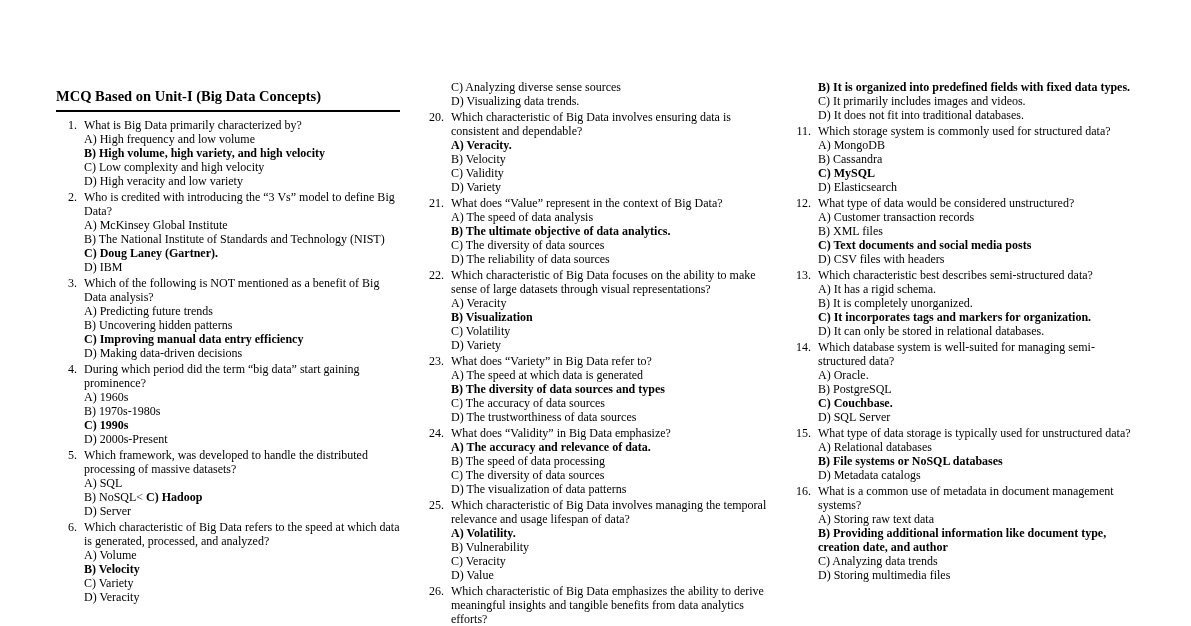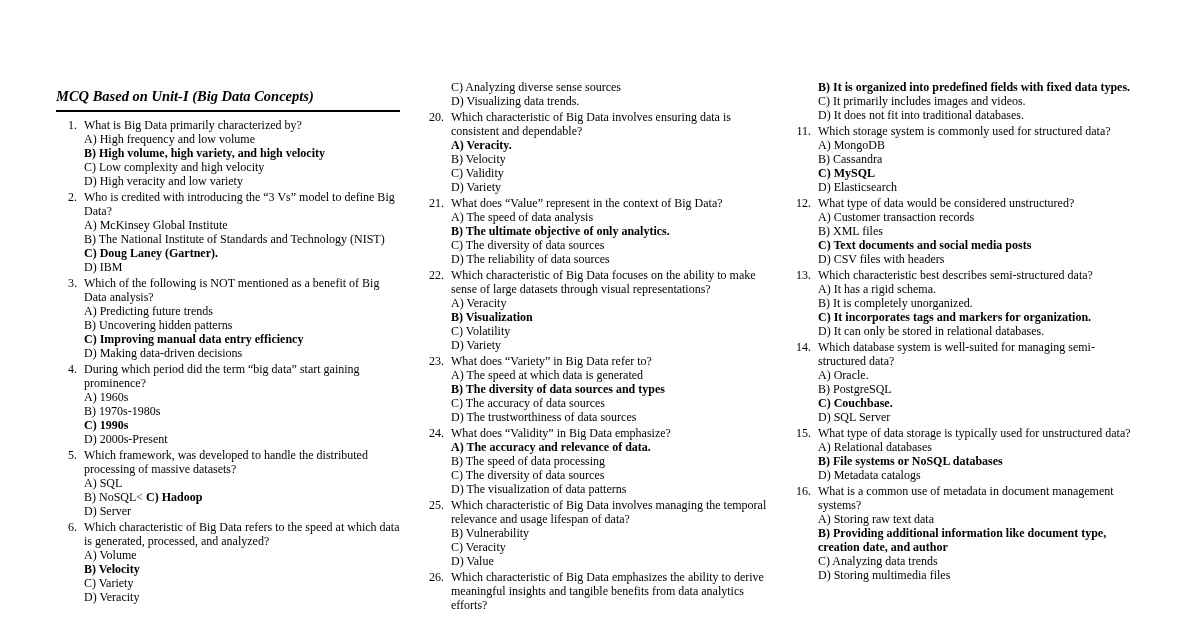--- a/index.html
+++ b/index.html
@@ -14,21 +14,20 @@
   .col { width:344px; flex:0 0 344px; }
   .title {
     font-size:14.5px;
     font-weight:bold;
     line-height:19px;
     margin-top:7px;
     padding-bottom:4px;
     border-bottom:2px solid #000;
     margin-bottom:6px;
     white-space:nowrap;
-    font-style:italic;
   }
   .q { display:flex; margin-top:2px; }
   .qnum { flex:0 0 21px; text-align:right; }
   .qbody { flex:1; margin-left:7px; }
   .leading { margin-left:28px; }
   .opt.b, span.b { font-weight:bold; }
 </style>
 </head>
 <body>
 
@@ -112,21 +111,21 @@
             <div class="opt">B) Velocity</div>
             <div class="opt">C) Validity</div>
             <div class="opt">D) Variety</div>
           </div>
         </div>
         <div class="q">
           <span class="qnum">21.</span>
           <div class="qbody">
             <div class="qtext">What does “Value” represent in the context of Big Data?</div>
             <div class="opt">A) The speed of data analysis</div>
-            <div class="opt b">B) The ultimate objective of only analytics.</div>
+            <div class="opt b">B) The ultimate objective of data analytics.</div>
             <div class="opt">C) The diversity of data sources</div>
             <div class="opt">D) The reliability of data sources</div>
           </div>
         </div>
         <div class="q">
           <span class="qnum">22.</span>
           <div class="qbody">
             <div class="qtext">Which characteristic of Big Data focuses on the ability to make sense of large datasets through visual representations?</div>
             <div class="opt">A) Veracity</div>
             <div class="opt b">B) Visualization</div>
@@ -151,20 +150,21 @@
             <div class="opt b">A) The accuracy and relevance of data.</div>
             <div class="opt">B) The speed of data processing</div>
             <div class="opt">C) The diversity of data sources</div>
             <div class="opt">D) The visualization of data patterns</div>
           </div>
         </div>
         <div class="q">
           <span class="qnum">25.</span>
           <div class="qbody">
             <div class="qtext">Which characteristic of Big Data involves managing the temporal relevance and usage lifespan of data?</div>
+            <div class="opt b">A) Volatility.</div>
             <div class="opt">B) Vulnerability</div>
             <div class="opt">C) Veracity</div>
             <div class="opt">D) Value</div>
           </div>
         </div>
         <div class="q">
           <span class="qnum">26.</span>
           <div class="qbody">
             <div class="qtext">Which characteristic of Big Data emphasizes the ability to derive meaningful insights and tangible benefits from data analytics efforts?</div>
           </div>

